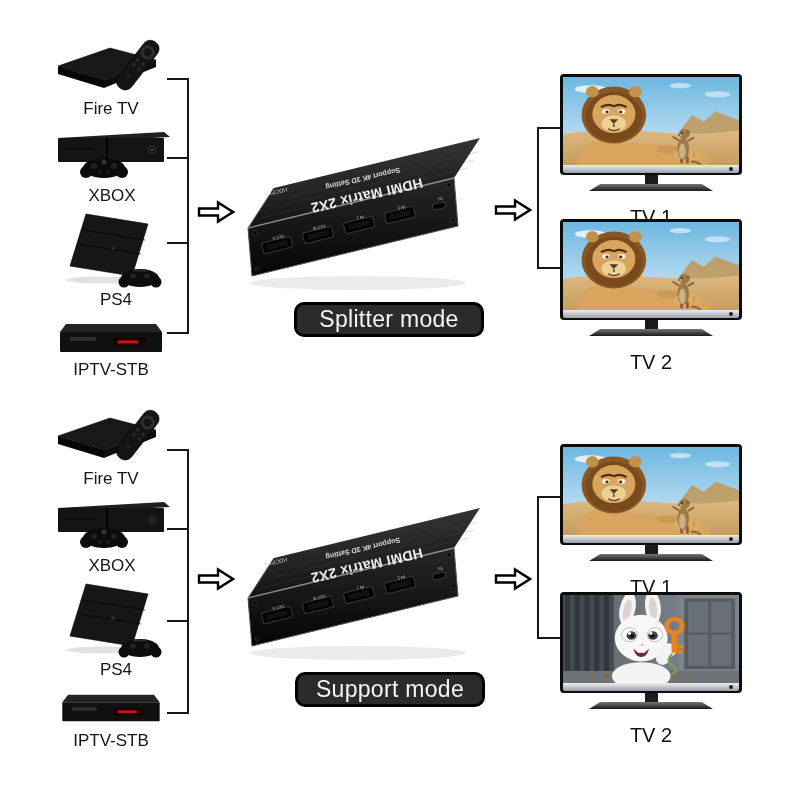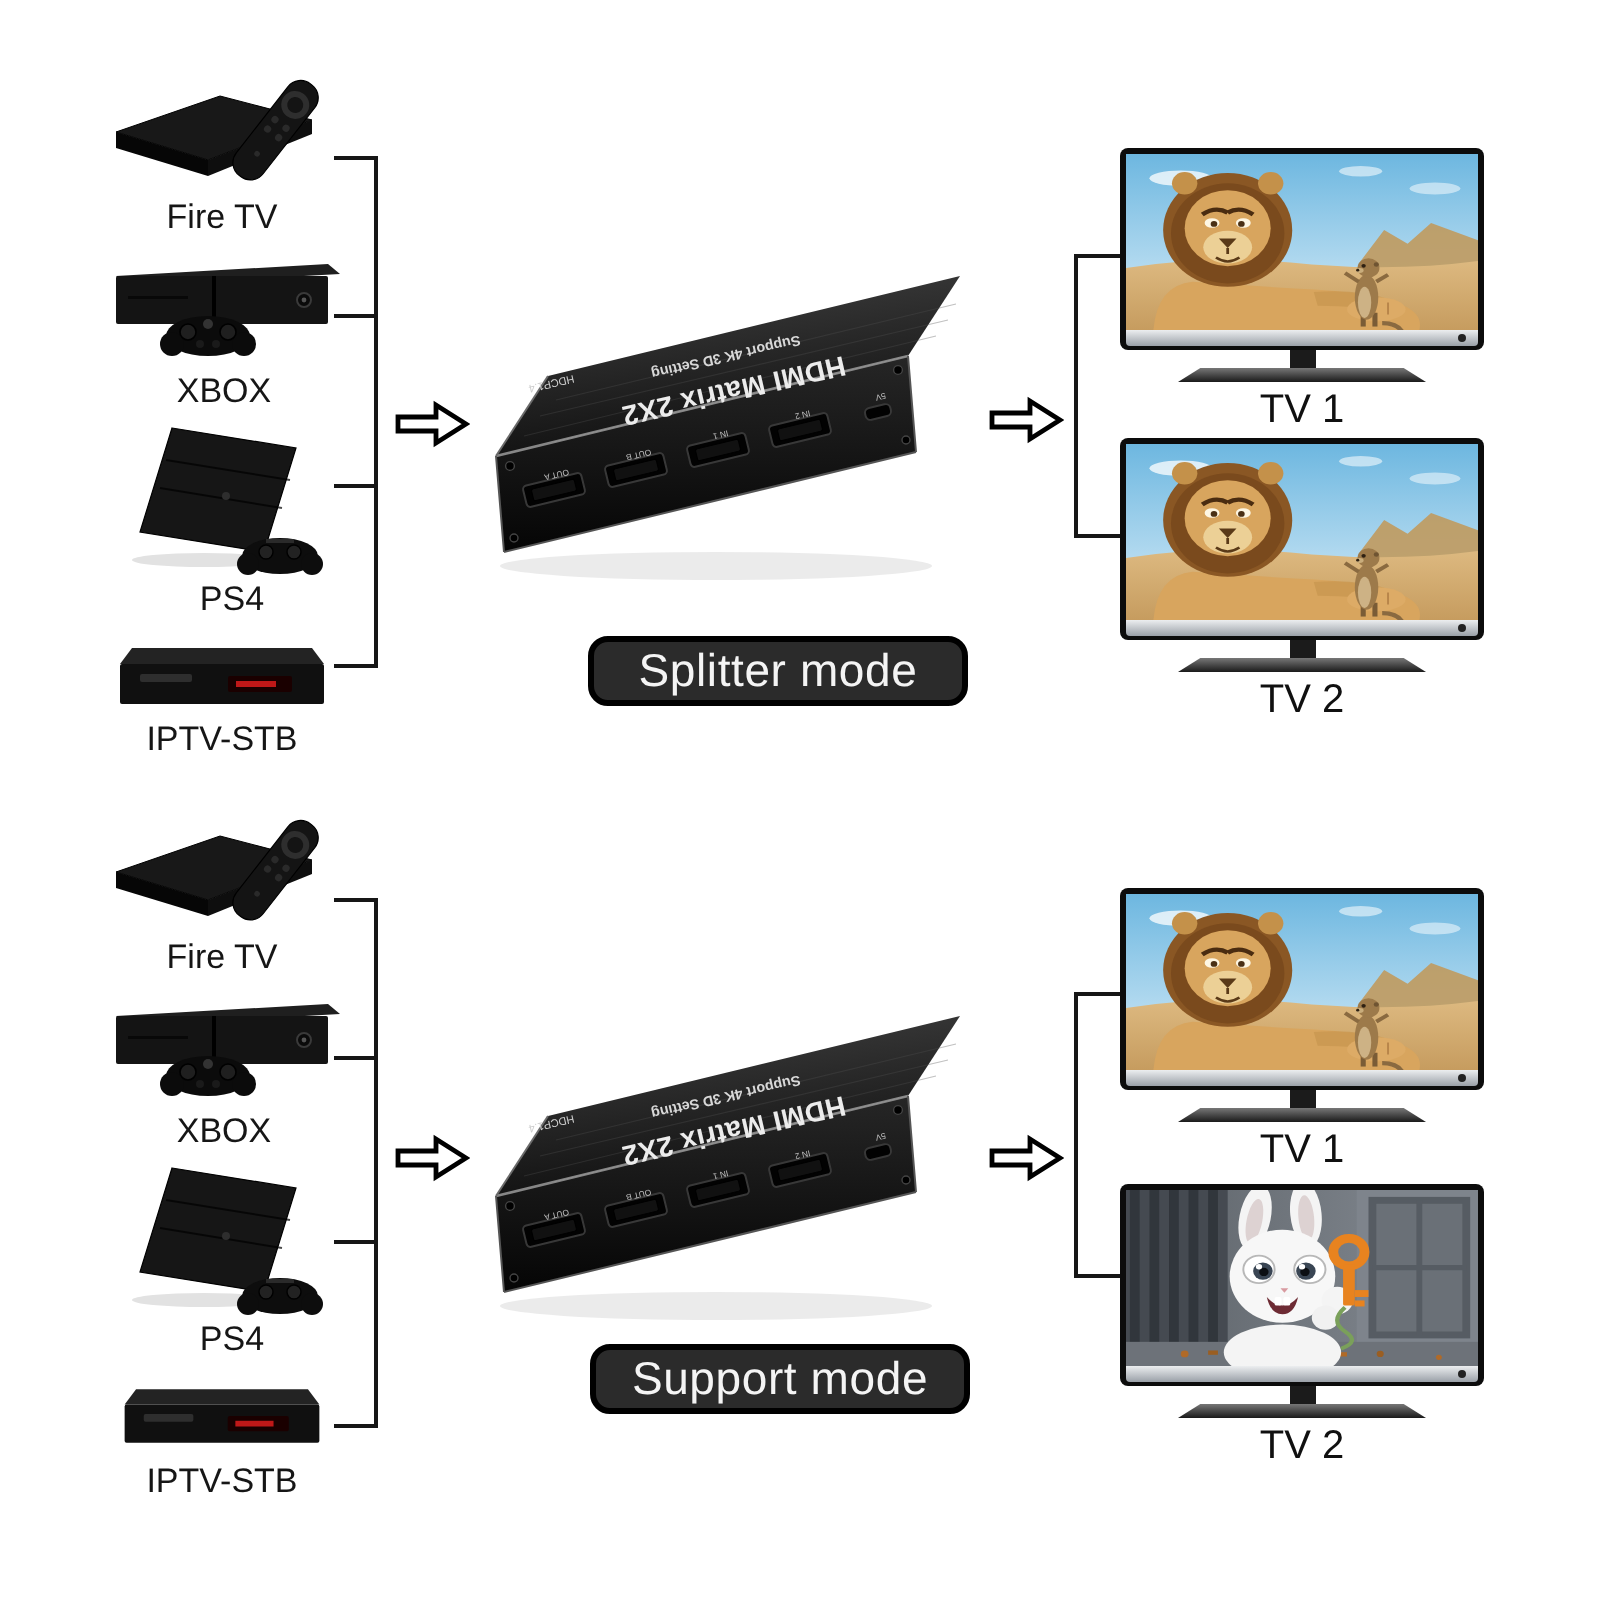--- a/index.html
+++ b/index.html
@@ -12,21 +12,21 @@
   .vline{position:absolute;width:2px;background:#161616;}
   .tv{position:absolute;width:182px;display:flex;flex-direction:column;align-items:center;}
   .tv-frame{width:182px;background:#0c0c0c;border-radius:4px;padding:3px 3px 2px;box-sizing:border-box;}
   .tv-screen{display:block;width:176px;height:88px;}
   .tv-strip{width:176px;height:8px;background:linear-gradient(#eceef0,#9aa0a8);
             display:flex;align-items:center;justify-content:flex-end;border-radius:0 0 2px 2px;}
   .tv-dot{width:4px;height:4px;border-radius:50%;background:#222;margin-right:6px;}
   .tv-neck{width:13px;height:9px;background:#1b1b1b;}
   .tv-base{width:124px;height:7px;background:linear-gradient(#777,#1a1a1a);
            clip-path:polygon(9% 0,91% 0,100% 100%,0 100%);}
-  .tv-label{margin-top:3px;font-size:20px;color:#101010;}
+  .tv-label{margin-top:15px;font-size:20px;color:#101010;}
   .badge{position:absolute;width:190px;height:35px;background:#2b2b2b;border:3px solid #000;
          border-radius:10px;box-sizing:border-box;display:flex;align-items:center;justify-content:center;
          color:#f4f4f4;font-size:23px;letter-spacing:.3px;}
   svg text{font-family:"Liberation Sans",sans-serif;}
 </style>
 </head>
 <body>
 
 <svg style="position:absolute;width:0;height:0" aria-hidden="true">
   <defs>
@@ -312,21 +312,21 @@
         </svg>
       <div class="tv-strip">
           <span class="tv-dot"></span>
         </div>
     </div>
     <div class="tv-neck"></div>
     <div class="tv-base"></div>
     <div class="tv-label">TV 2</div>
   </div>
 
-  <div class="badge" style="left:294px;top:318px">Splitter mode</div>
+  <div class="badge" style="left:294px;top:302px">Splitter mode</div>
 
   <div class="abs" style="left:52px;top:406px;width:118px;height:62px">
       <svg class="blk" viewBox="0 0 118 62">
         <use href="#sym-firetv"></use>
       </svg>
     </div>
   <div class="src-label" style="left:52px;top:469px;width:118px">Fire TV</div>
   <div class="abs" style="left:48px;top:494px;width:128px;height:60px">
       <svg class="blk" viewBox="0 0 128 60">
         <use href="#sym-xbox"></use>

